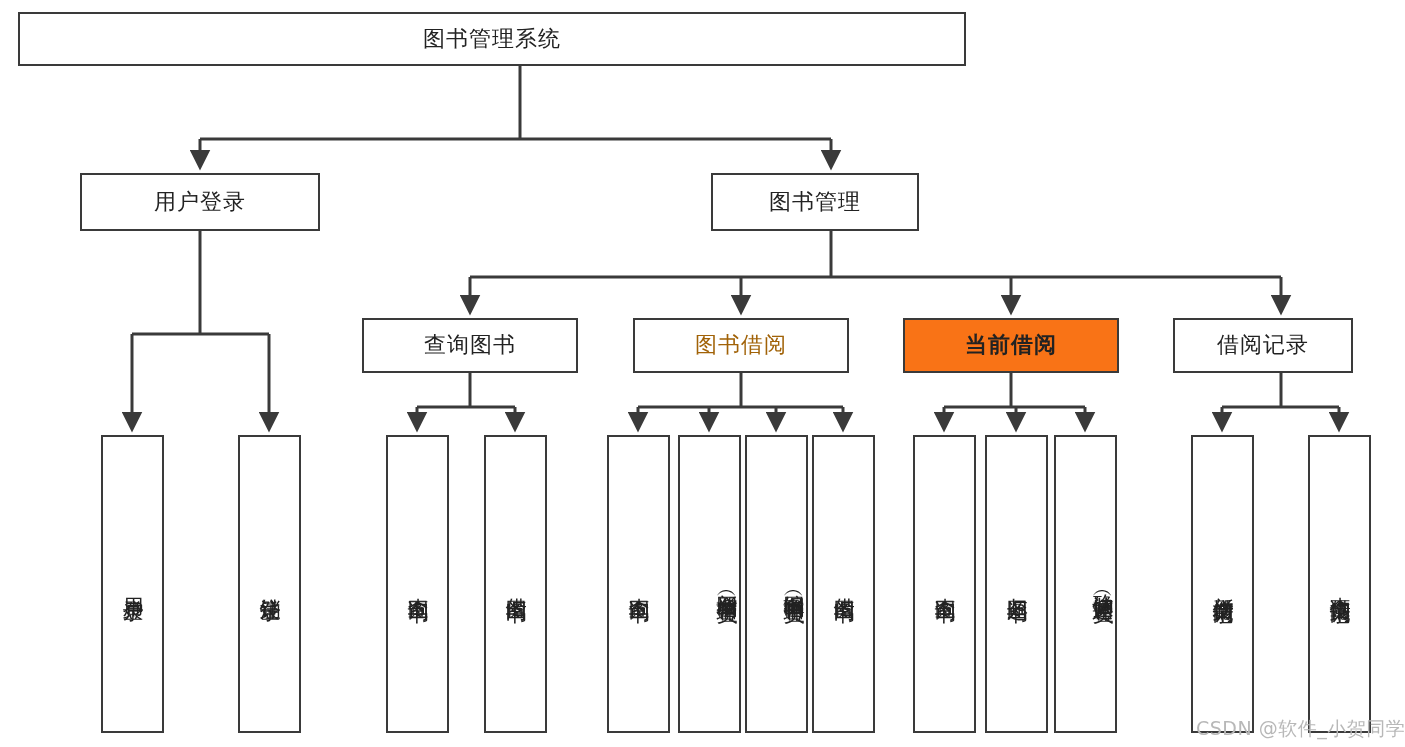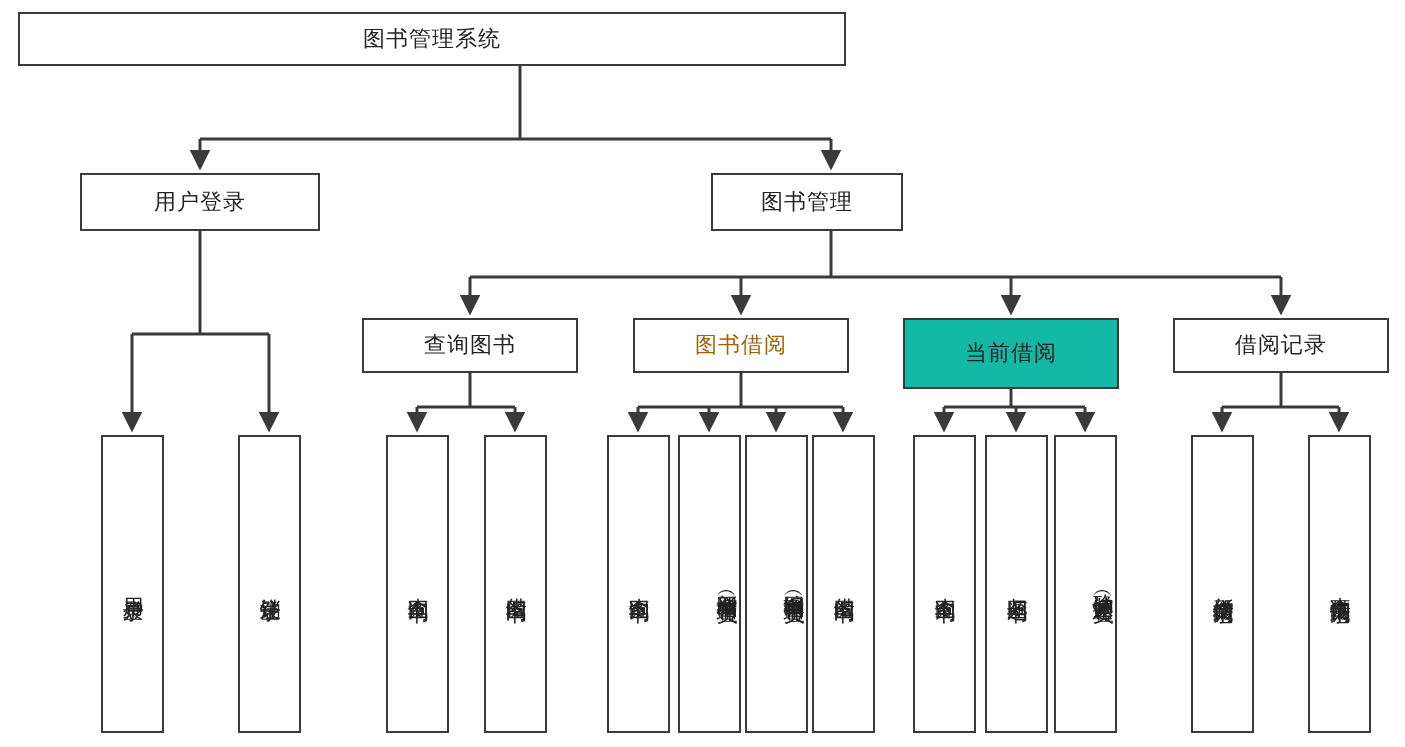--- a/index.html
+++ b/index.html
@@ -112,38 +112,39 @@
       <path d="M 1085 407 L 1085 422" marker-end="url(#arrow)"></path>
 
       <path d="M 1281 373 L 1281 407"></path>
       <path d="M 1222 407 L 1339 407"></path>
       <path d="M 1222 407 L 1222 422" marker-end="url(#arrow)"></path>
       <path d="M 1339 407 L 1339 422" marker-end="url(#arrow)"></path>
 
     </g>
   </svg>
 
-  <div class="node-box node-h" id="node-root" style="left: 18px; top: 12px; width: 828px; height: 54px; border-color: rgb(58, 58, 58); background: rgb(255, 255, 255); color: rgb(34, 34, 34);">图书管理系统</div>
+  <div class="node-box node-h" id="node-root" style="left: 18px; top: 12px; width: 948px; height: 54px; border-color: rgb(58, 58, 58); background: rgb(255, 255, 255); color: rgb(34, 34, 34);">图书管理系统</div>
 
   <div class="node-box node-h" id="node-l2-0" style="left: 80px; top: 173px; width: 240px; height: 58px; border-color: rgb(58, 58, 58); background: rgb(255, 255, 255); color: rgb(34, 34, 34);">用户登录</div>
-  <div class="node-box node-h" id="node-l2-1" style="left: 711px; top: 173px; width: 192px; height: 58px; border-color: rgb(58, 58, 58); background: rgb(255, 255, 255); color: rgb(34, 34, 34);">图书管理</div>
+  <div class="node-box node-h" id="node-l2-1" style="left: 711px; top: 173px; width: 208px; height: 58px; border-color: rgb(58, 58, 58); background: rgb(255, 255, 255); color: rgb(34, 34, 34);">图书管理</div>
 
   <div class="node-box node-h" id="node-l3-0" style="left: 362px; top: 318px; width: 216px; height: 55px; border-color: rgb(58, 58, 58); background: rgb(255, 255, 255); color: rgb(34, 34, 34);">查询图书</div>
   <div class="node-box node-h" id="node-l3-1" style="left: 633px; top: 318px; width: 216px; height: 55px; border-color: rgb(58, 58, 58); background: rgb(255, 255, 255); color: #a16207;">图书借阅</div>
-  <div class="node-box node-h" id="node-l3-2" style="left: 903px; top: 318px; width: 216px; height: 71px; border-color: rgb(58, 58, 58); background: #14b8a6; color: rgb(34, 34, 34);">当前借阅</div>
-  <div class="node-box node-h" id="node-l3-3" style="left: 1173px; top: 318px; width: 216px; height: 55px; border-color: rgb(58, 58, 58); background: rgb(255, 255, 255); color: rgb(34, 34, 34);">借阅记录</div>
+  <div class="node-box node-h" id="node-l3-2" style="left: 903px; top: 318px; width: 216px; height: 55px; border-color: rgb(58, 58, 58); background: #f97316; color: rgb(34, 34, 34); font-weight: bold;">当前借阅</div>
+  <div class="node-box node-h" id="node-l3-3" style="left: 1173px; top: 318px; width: 180px; height: 55px; border-color: rgb(58, 58, 58); background: rgb(255, 255, 255); color: rgb(34, 34, 34);">借阅记录</div>
 
   <div class="node-box node-v vcenter" id="node-leaf-0" style="left: 101px; top: 435px; width: 63px; height: 298px; border-color: rgb(58, 58, 58); background: rgb(255, 255, 255); color: rgb(34, 34, 34);">用户登录</div>
   <div class="node-box node-v vcenter" id="node-leaf-1" style="left: 238px; top: 435px; width: 63px; height: 298px; border-color: rgb(58, 58, 58); background: rgb(255, 255, 255); color: rgb(34, 34, 34);">注销登录</div>
   <div class="node-box node-v vcenter" id="node-leaf-2" style="left: 386px; top: 435px; width: 63px; height: 298px; border-color: rgb(58, 58, 58); background: rgb(255, 255, 255); color: rgb(34, 34, 34);">查询图书</div>
   <div class="node-box node-v vcenter" id="node-leaf-3" style="left: 484px; top: 435px; width: 63px; height: 298px; border-color: rgb(58, 58, 58); background: rgb(255, 255, 255); color: rgb(34, 34, 34);">借阅图书</div>
   <div class="node-box node-v vcenter" id="node-leaf-4" style="left: 607px; top: 435px; width: 63px; height: 298px; border-color: rgb(58, 58, 58); background: rgb(255, 255, 255); color: rgb(34, 34, 34);">查询图书</div>
   <div class="node-box node-v" id="node-leaf-5" style="left: 678px; top: 435px; width: 63px; height: 298px; border-color: rgb(58, 58, 58); background: rgb(255, 255, 255); color: rgb(34, 34, 34);">新增图书（管理员）</div>
   <div class="node-box node-v" id="node-leaf-6" style="left: 745px; top: 435px; width: 63px; height: 298px; border-color: rgb(58, 58, 58); background: rgb(255, 255, 255); color: rgb(34, 34, 34);">编辑图书（管理员）</div>
   <div class="node-box node-v vcenter" id="node-leaf-7" style="left: 812px; top: 435px; width: 63px; height: 298px; border-color: rgb(58, 58, 58); background: rgb(255, 255, 255); color: rgb(34, 34, 34);">借阅图书</div>
   <div class="node-box node-v vcenter" id="node-leaf-8" style="left: 913px; top: 435px; width: 63px; height: 298px; border-color: rgb(58, 58, 58); background: rgb(255, 255, 255); color: rgb(34, 34, 34);">查询图书</div>
   <div class="node-box node-v vcenter" id="node-leaf-9" style="left: 985px; top: 435px; width: 63px; height: 298px; border-color: rgb(58, 58, 58); background: rgb(255, 255, 255); color: rgb(34, 34, 34);">归还图书</div>
   <div class="node-box node-v" id="node-leaf-10" style="left: 1054px; top: 435px; width: 63px; height: 298px; border-color: rgb(58, 58, 58); background: rgb(255, 255, 255); color: rgb(34, 34, 34);">确认归还（管理员）</div>
   <div class="node-box node-v vcenter" id="node-leaf-11" style="left: 1191px; top: 435px; width: 63px; height: 298px; border-color: rgb(58, 58, 58); background: rgb(255, 255, 255); color: rgb(34, 34, 34);">新增借阅记录</div>
   <div class="node-box node-v vcenter" id="node-leaf-12" style="left: 1308px; top: 435px; width: 63px; height: 298px; border-color: rgb(58, 58, 58); background: rgb(255, 255, 255); color: rgb(34, 34, 34);">查询借阅记录</div>
 
+  <div class="watermark" id="watermark" style="left: 1196px; top: 716px; color: rgb(184, 184, 184);">CSDN @软件_小贺同学</div>
 
 </div>
 
 </body></html>

